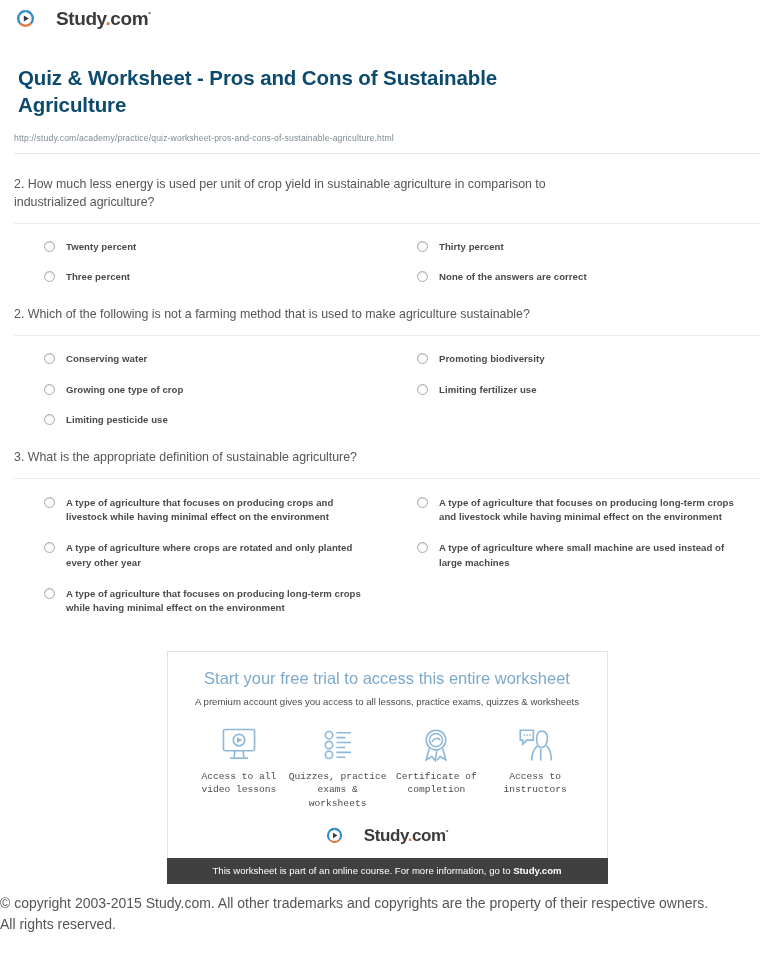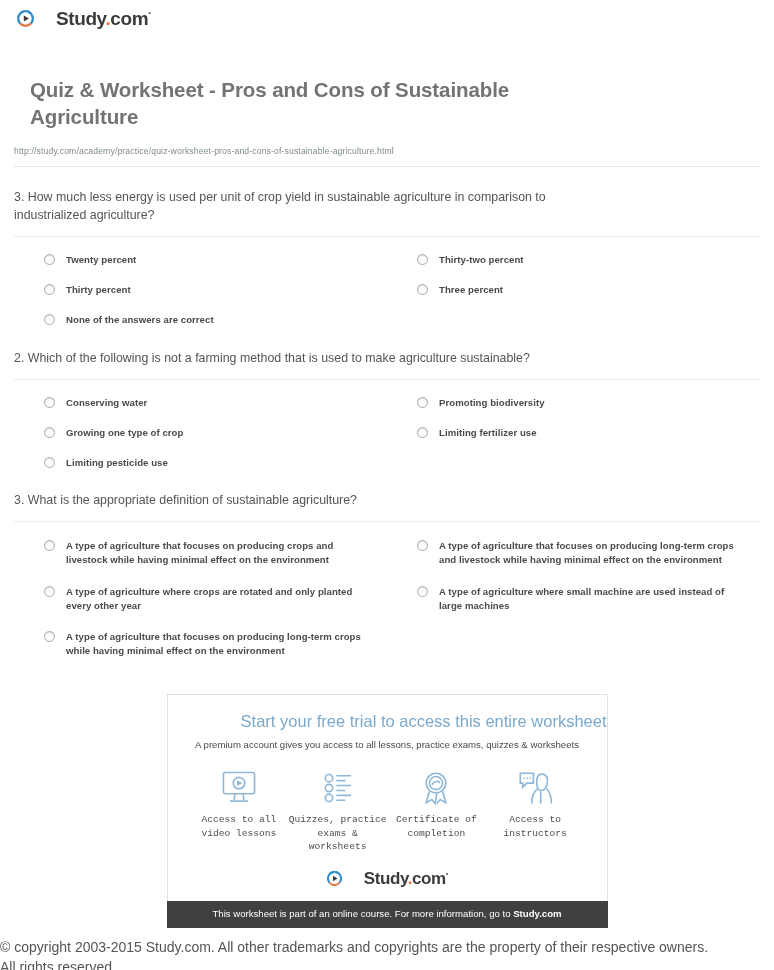--- a/index.html
+++ b/index.html
@@ -40,25 +40,25 @@
   .logo-word .dot { color: #e8743b; }
   .logo-word .tm {
     font-size: 8px; font-weight: normal; vertical-align: top;
     color: #6b6b6b;
   }
 
   .title-block {
     padding: 28px 16px 0 14px;
   }
   h1.worksheet-title {
-    margin: 16px;
+    margin: 4px;
     font-size: 20.5px;
     line-height: 1.32;
     font-weight: bold;
-    color: #737373;
+    color: #0c4a6e;
     letter-spacing: -0.1px;
     max-width: 520px;
   }
   .worksheet-url {
     margin-top: 15px;
     font-size: 8.6px;
     color: #7d8a8f;
     letter-spacing: 0.15px;
     white-space: nowrap;
   }
@@ -131,21 +131,21 @@
     justify-content: center;
   }
   .promo-card {
     width: 441px;
     border: 1px solid #e2e2e2;
     border-bottom: 0;
     background: #fff;
     padding: 16px 0 0 0;
   }
   .promo-title {
-    text-align: right;
+    text-align: center;
     font-size: 16.5px;
     color: #7ba9cc;
     line-height: 1.25;
     font-weight: normal;
     margin: 0;
   }
   .promo-sub {
     text-align: center;
     font-size: 9.6px;
     color: #4a4a4a;
@@ -225,30 +225,26 @@
 
   <div class="title-block">
     <h1 class="worksheet-title">Quiz &amp; Worksheet - Pros and Cons of Sustainable Agriculture</h1>
     <div class="worksheet-url">http://study.com/academy/practice/quiz-worksheet-pros-and-cons-of-sustainable-agriculture.html</div>
   </div>
   <hr class="rule">
 
   <div class="questions">
 
     <div class="question-block q1">
-      <p class="question-text">3. How much less energy is used per unit of crop yield in sustainable agriculture in comparison to industrialized agriculture?</p>
+      <p class="question-text">2. How much less energy is used per unit of crop yield in sustainable agriculture in comparison to industrialized agriculture?</p>
       <hr class="question-rule">
       <ul class="options">
         <li class="option">
           <span class="radio"></span>
           <span class="option-label">Twenty percent</span>
-        </li>
-        <li class="option">
-          <span class="radio"></span>
-          <span class="option-label">Thirty-two percent</span>
         </li>
         <li class="option">
           <span class="radio"></span>
           <span class="option-label">Thirty percent</span>
         </li>
         <li class="option">
           <span class="radio"></span>
           <span class="option-label">Three percent</span>
         </li>
         <li class="option">

